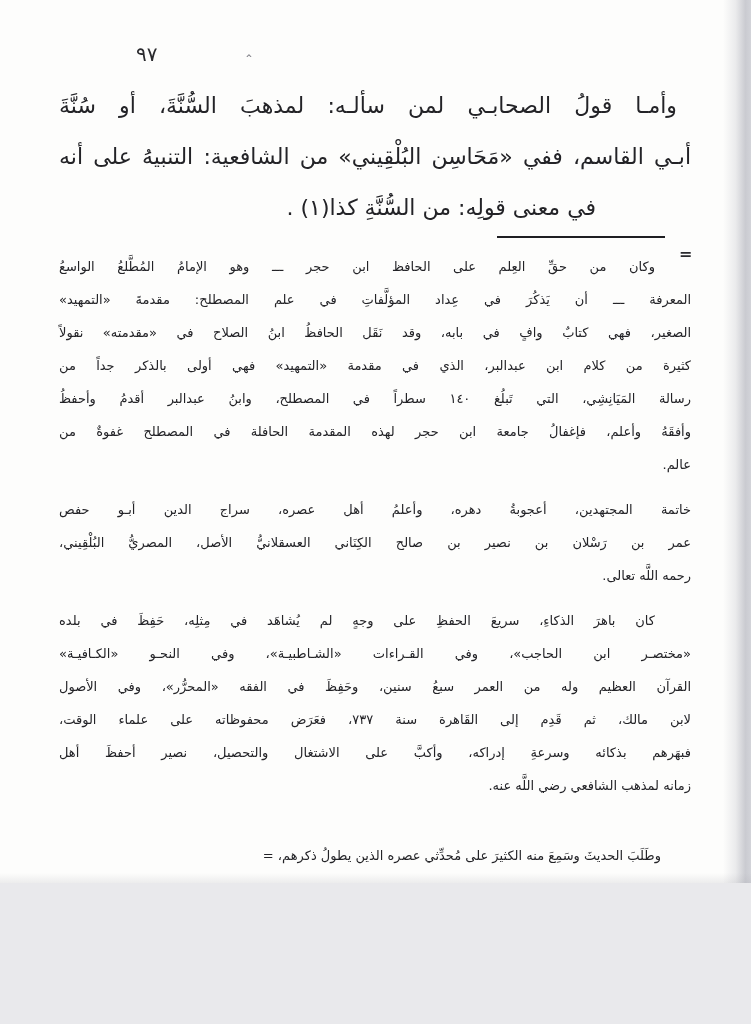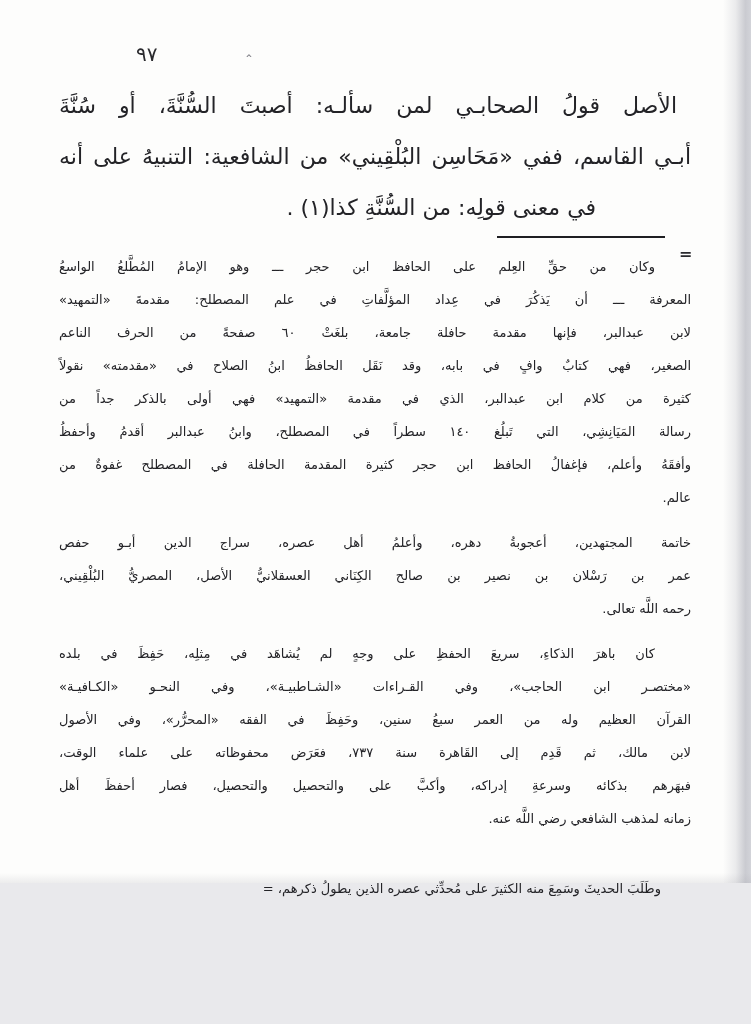--- a/index.html
+++ b/index.html
@@ -72,51 +72,50 @@
 </head>
 <body>
 
 <div class="page">
 
   <div class="page-number">٩٧</div>
 
   <div class="speck">ˆ</div>
 
   <div class="main-block">
-      <div class="tline" style="padding-right: 14px;">الأصل قولُ الصحابـي لمن سألـه: أصبتَ السُّنَّةَ، أو سُنَّةَ</div>
+      <div class="tline" style="padding-right: 14px;">وأمـا قولُ الصحابـي لمن سألـه: لمذهبَ السُّنَّةَ، أو سُنَّةَ</div>
       <div class="tline">أبـي القاسم، ففي «مَحَاسِن البُلْقِيني» من الشافعية: التنبيهُ على أنه</div>
       <div class="tline last" style="padding-right: 95px;">في معنى قولِه: من السُّنَّةِ كذا(١) .</div>
     </div>
 
   <div class="separator"></div>
 
   <div class="eq-mark">=</div>
 
   <div class="fn-block">
     <div class="fn-para">
         <div class="tline" style="padding-right: 36px;">وكان من حقِّ العِلم على الحافظ ابن حجر ـــ وهو الإمامُ المُطَّلعُ الواسعُ</div>
         <div class="tline">المعرفة ـــ أن يَذكُرَ في عِداد المؤلَّفاتِ في علم المصطلح: مقدمةَ «التمهيد»</div>
-        <div class="tline">لابن عبدالبر، فإنها مقدمة حافلة جامعة، بلغَتْ ٦٠ صفحةً من الحرف الناعم</div>
         <div class="tline">الصغير، فهي كتابٌ وافٍ في بابه، وقد نَقَل الحافظُ ابنُ الصلاح في «مقدمته» نقولاً</div>
         <div class="tline">كثيرة من كلام ابن عبدالبر، الذي في مقدمة «التمهيد» فهي أولى بالذكر جداً من</div>
         <div class="tline">رسالة المَيَانِشِي، التي تَبلُغ ١٤٠ سطراً في المصطلح، وابنُ عبدالبر أقدمُ وأحفظُ</div>
-        <div class="tline">وأفقَهُ وأعلم، فإغفالُ الحافظ ابن حجر كثيرة المقدمة الحافلة في المصطلح غفوةٌ من</div>
+        <div class="tline">وأفقَهُ وأعلم، فإغفالُ جامعة ابن حجر لهذه المقدمة الحافلة في المصطلح غفوةٌ من</div>
         <div class="tline last">عالم.</div>
       </div>
     <div class="fn-para">
         <div class="tline">خاتمة المجتهدين، أعجوبةُ دهره، وأعلمُ أهل عصره، سراج الدين أبـو حفص</div>
         <div class="tline">عمر بن رَسْلان بن نصير بن صالح الكِنَاني العسقلانيُّ الأصل، المصريُّ البُلْقِيني،</div>
         <div class="tline last">رحمه اللَّه تعالى.</div>
       </div>
     <div class="fn-para">
         <div class="tline" style="padding-right: 36px;">كان باهرَ الذكاءِ، سريعَ الحفظِ على وجهٍ لم يُشاهَد في مِثلِه، حَفِظَ في بلده</div>
         <div class="tline">«مختصـر ابن الحاجب»، وفي القـراءات «الشـاطبيـة»، وفي النحـو «الكـافيـة»</div>
         <div class="tline">القرآن العظيم وله من العمر سبعُ سنين، وحَفِظَ في الفقه «المحرُّر»، وفي الأصول</div>
         <div class="tline">لابن مالك، ثم قَدِم إلى القَاهرة سنة ٧٣٧، فعَرَض محفوظاته على علماء الوقت،</div>
-        <div class="tline">فبهَرهم بذكائه وسرعةِ إدراكه، وأكبَّ على والتحصيل والتحصيل، فصار أحفظَ أهل</div>
+        <div class="tline">فبهَرهم بذكائه وسرعةِ إدراكه، وأكبَّ على الاشتغال والتحصيل، نصير أحفظَ أهل</div>
         <div class="tline last">زمانه لمذهب الشافعي رضي اللَّه عنه.</div>
       </div>
     <div class="fn-para">
         <div class="tline last" style="padding-right: 30px; margin-top: 37px;">وطَلَبَ الحديثَ وسَمِعَ منه الكثيرَ على مُحدِّثي عصره الذين يطولُ ذكرهم، =</div>
       </div>
   </div>
 
   <div class="edge-right"></div>
   <div class="edge-bottom"></div>
 </div>

